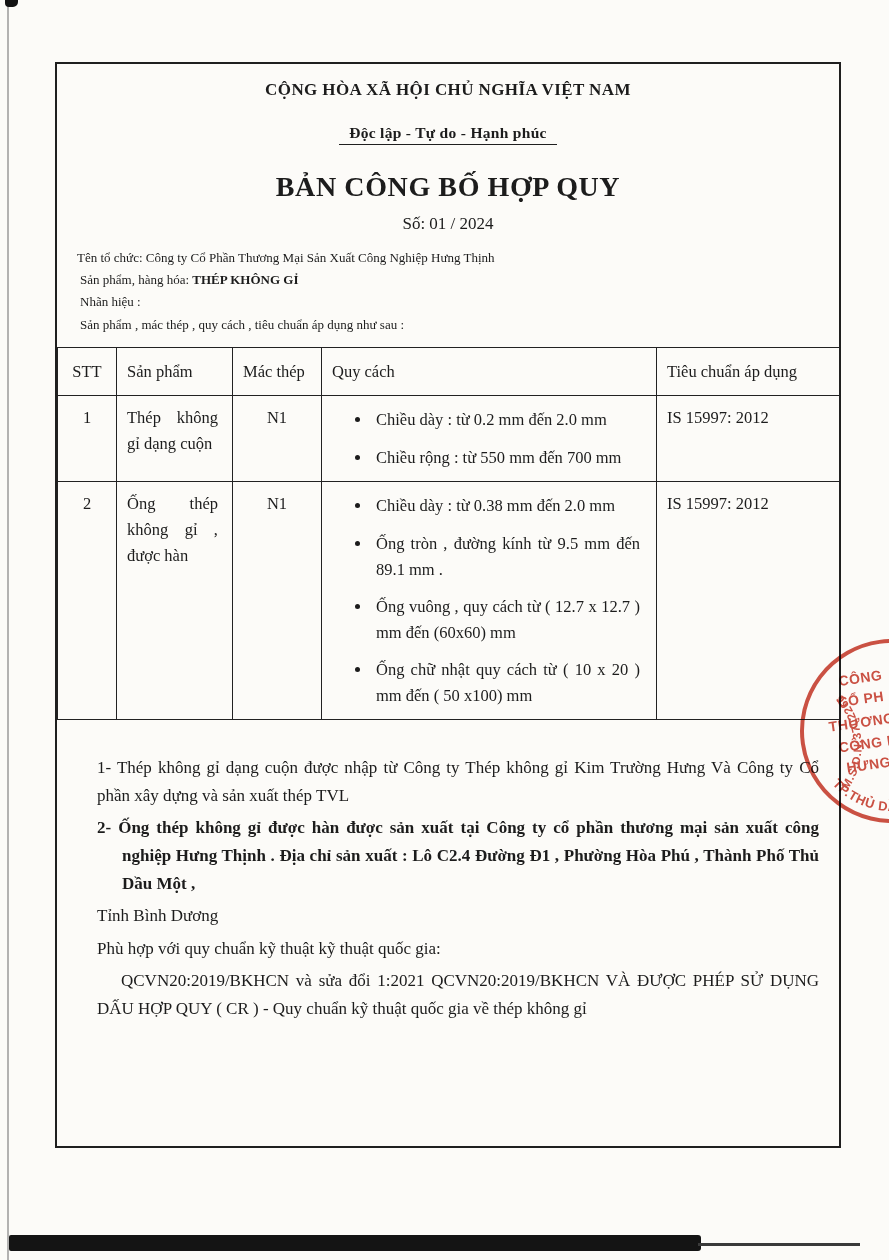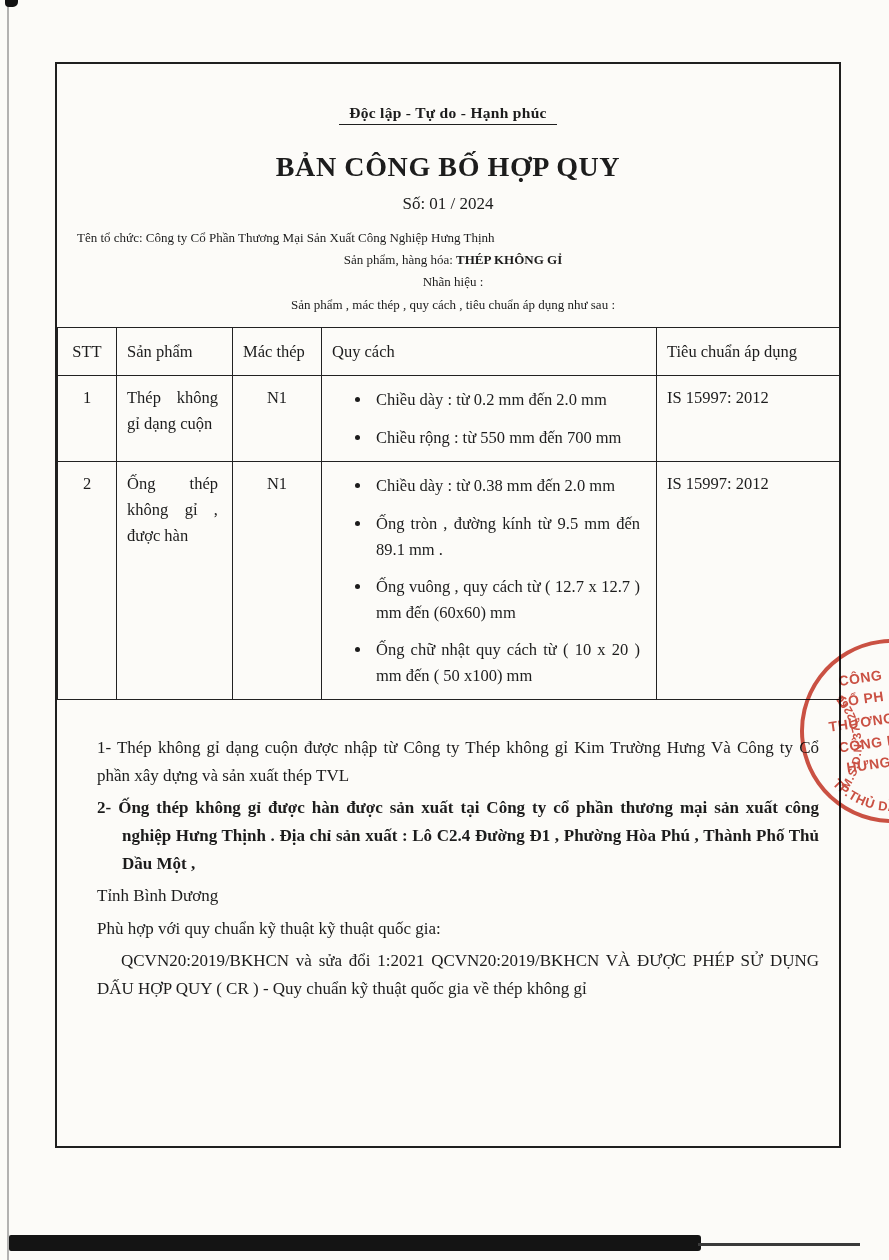--- a/index.html
+++ b/index.html
@@ -56,21 +56,21 @@
     font-size: 28px; font-weight: 700; letter-spacing: .6px;
   }
   .doc-number {
     margin-top: 11px; text-align: center; font-size: 17px;
   }
   .body-text {
     margin: 13px 20px 0 20px;
     font-size: 13px; line-height: 1.63;
   }
   .body-text p { margin: 1px 0; }
-  .body-text p.indent { margin-left: 10px; text-align: center; }
+  .body-text p.indent { margin-left: 3px; }
   .product-value { font-weight: 700; }
 
   table.spec-table {
     width: 100%;
     border-collapse: collapse;
     table-layout: fixed;
     margin-top: 12px;
     font-size: 16.5px;
   }
   .spec-table th, .spec-table td {
@@ -132,20 +132,21 @@
 <body>
 
 <div class="page">
 
   <div class="scan-line-left"></div>
   <div class="scan-blob-topleft"></div>
 
   <div class="frame">
 
     <div class="nat-header">
+      <div class="nat-title">CỘNG HÒA XÃ HỘI CHỦ NGHĨA VIỆT NAM</div>
       <br>
       <span class="nat-motto">Độc lập - Tự do - Hạnh phúc</span>
     </div>
 
     <div class="doc-title">BẢN CÔNG BỐ HỢP QUY</div>
     <div class="doc-number">Số: 01 / 2024</div>
 
     <div class="body-text">
       <p>Tên tổ chức: Công ty Cổ Phần Thương Mại Sản Xuất Công Nghiệp Hưng Thịnh</p>
       <p class="indent"><span>Sản phẩm, hàng hóa: </span><span class="product-value">THÉP KHÔNG GỈ</span></p>

